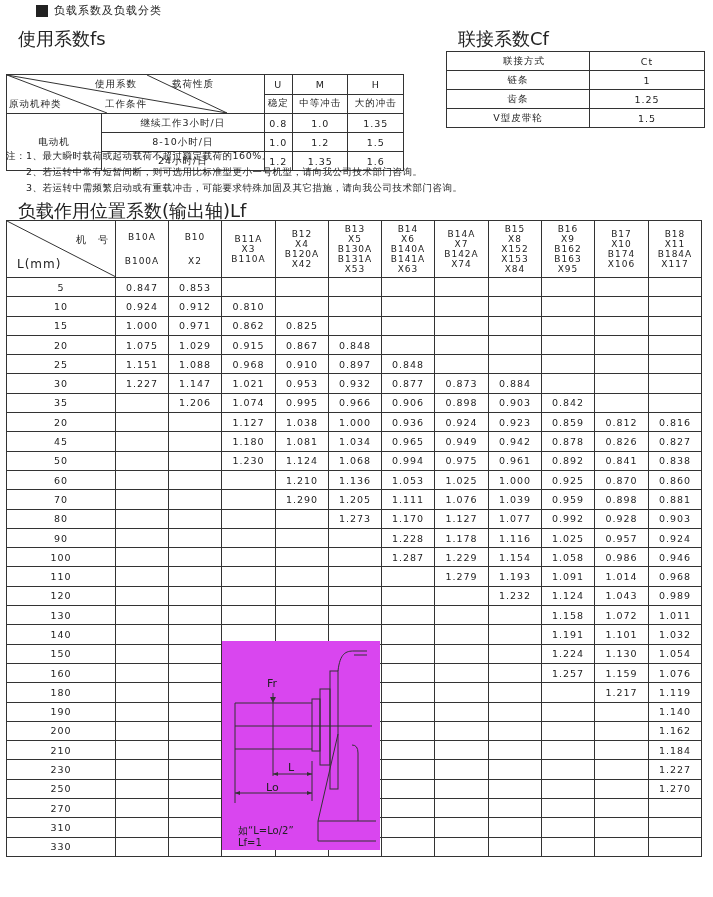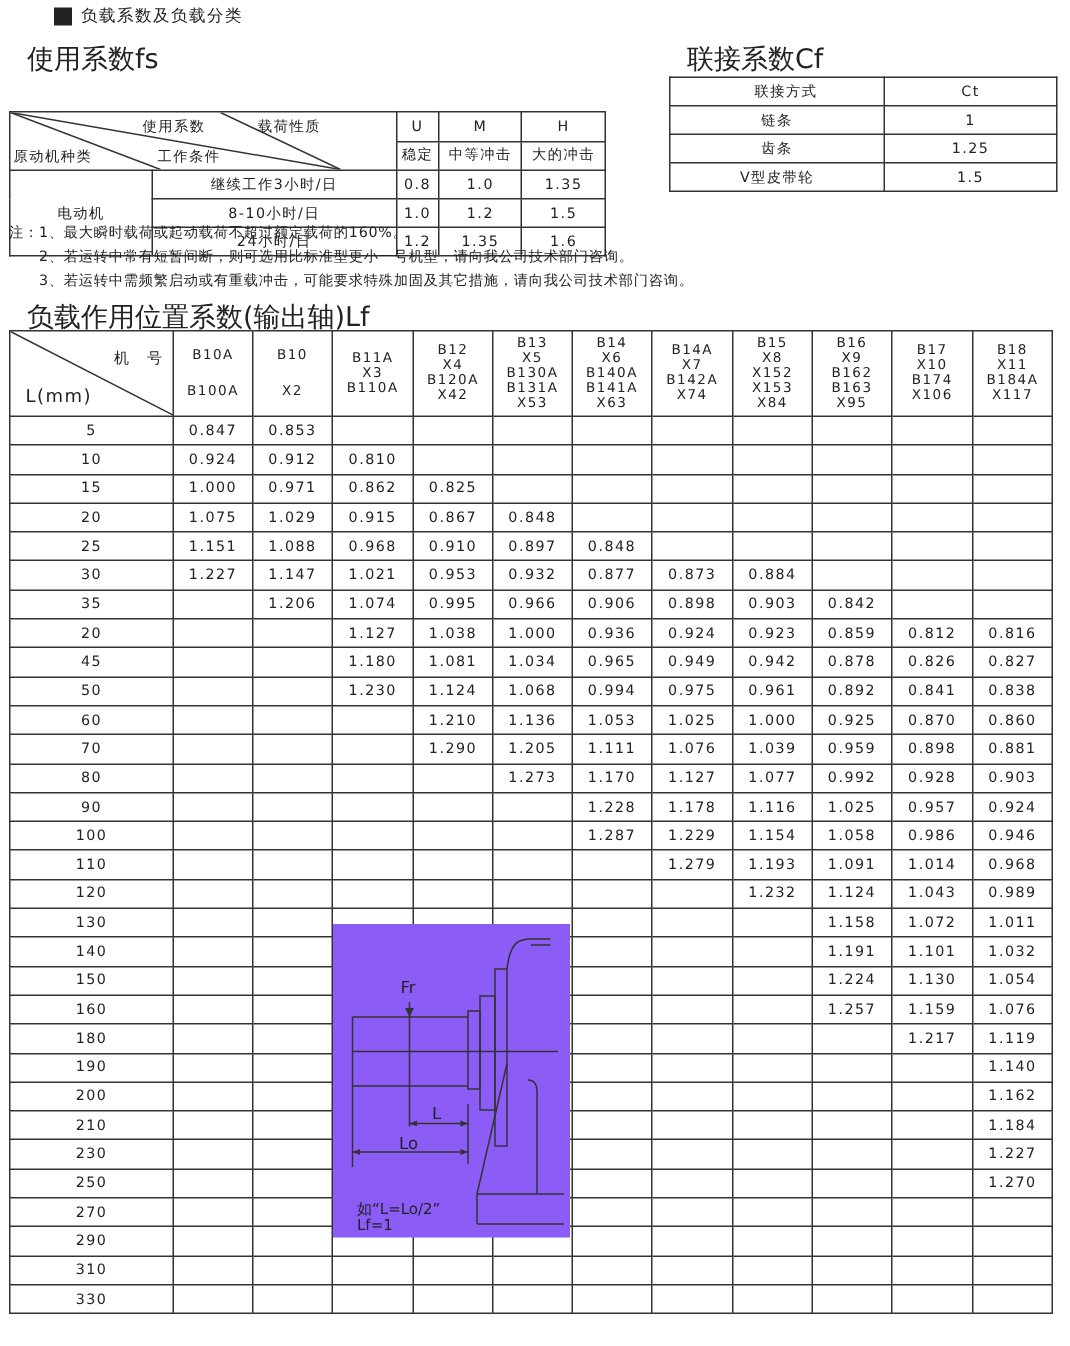--- a/index.html
+++ b/index.html
@@ -582,34 +582,20 @@
         <td></td>
         <td></td>
         <td></td>
         <td></td>
         <td></td>
         <td></td>
         <td></td>
         <td></td>
       </tr>
       <tr>
-        <td>290</td>
-        <td></td>
-        <td></td>
-        <td></td>
-        <td></td>
-        <td></td>
-        <td></td>
-        <td></td>
-        <td></td>
-        <td></td>
-        <td></td>
-        <td></td>
-      </tr>
-      <tr>
         <td>310</td>
         <td></td>
         <td></td>
         <td></td>
         <td></td>
         <td></td>
         <td></td>
         <td></td>
         <td></td>
         <td></td>
@@ -626,21 +612,21 @@
         <td></td>
         <td></td>
         <td></td>
         <td></td>
         <td></td>
         <td></td>
       </tr>
     </tbody>
 </table>
 
-<div id="diagram" class="abs" style="left:222px;top:616px;width:158px;height:209px;background:#8b5cf6;">
+<div id="diagram" class="abs" style="left:222px;top:641px;width:158px;height:209px;background:#d946ef;">
   <svg width="158" height="209">
     <g stroke="#333" stroke-width="1" fill="none">
 
       <line x1="13" y1="62" x2="90" y2="62"></line>
       <line x1="13" y1="108" x2="90" y2="108"></line>
       <line x1="13" y1="62" x2="13" y2="162"></line>
 
       <line x1="13" y1="85" x2="150" y2="85"></line>
 
       <rect x="90" y="58" width="8" height="52"></rect>

